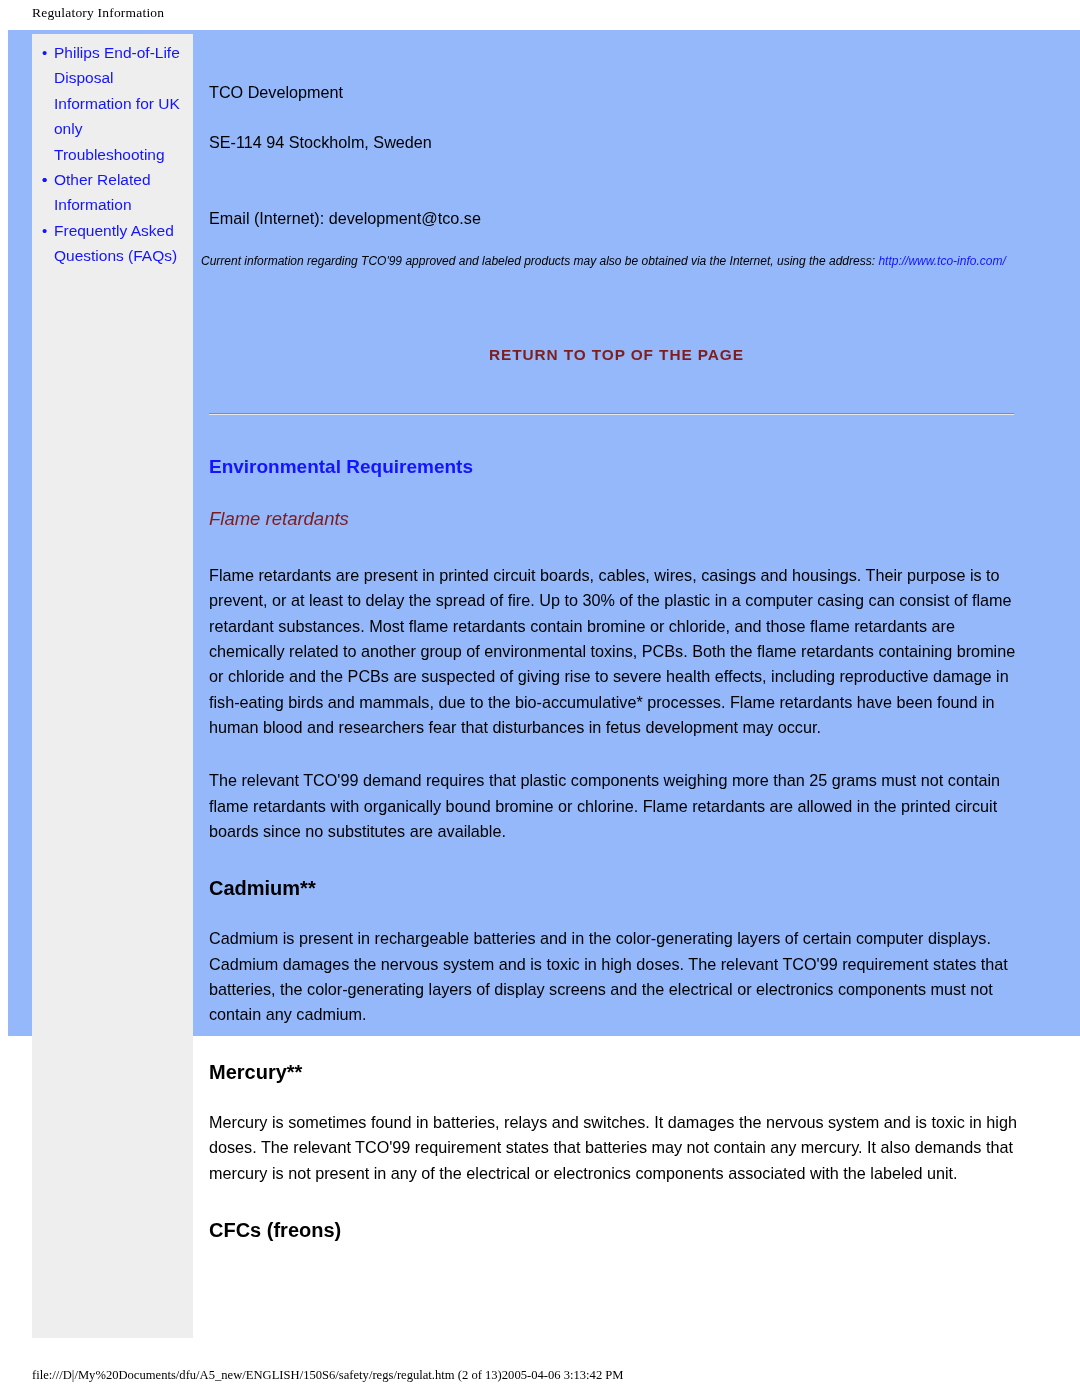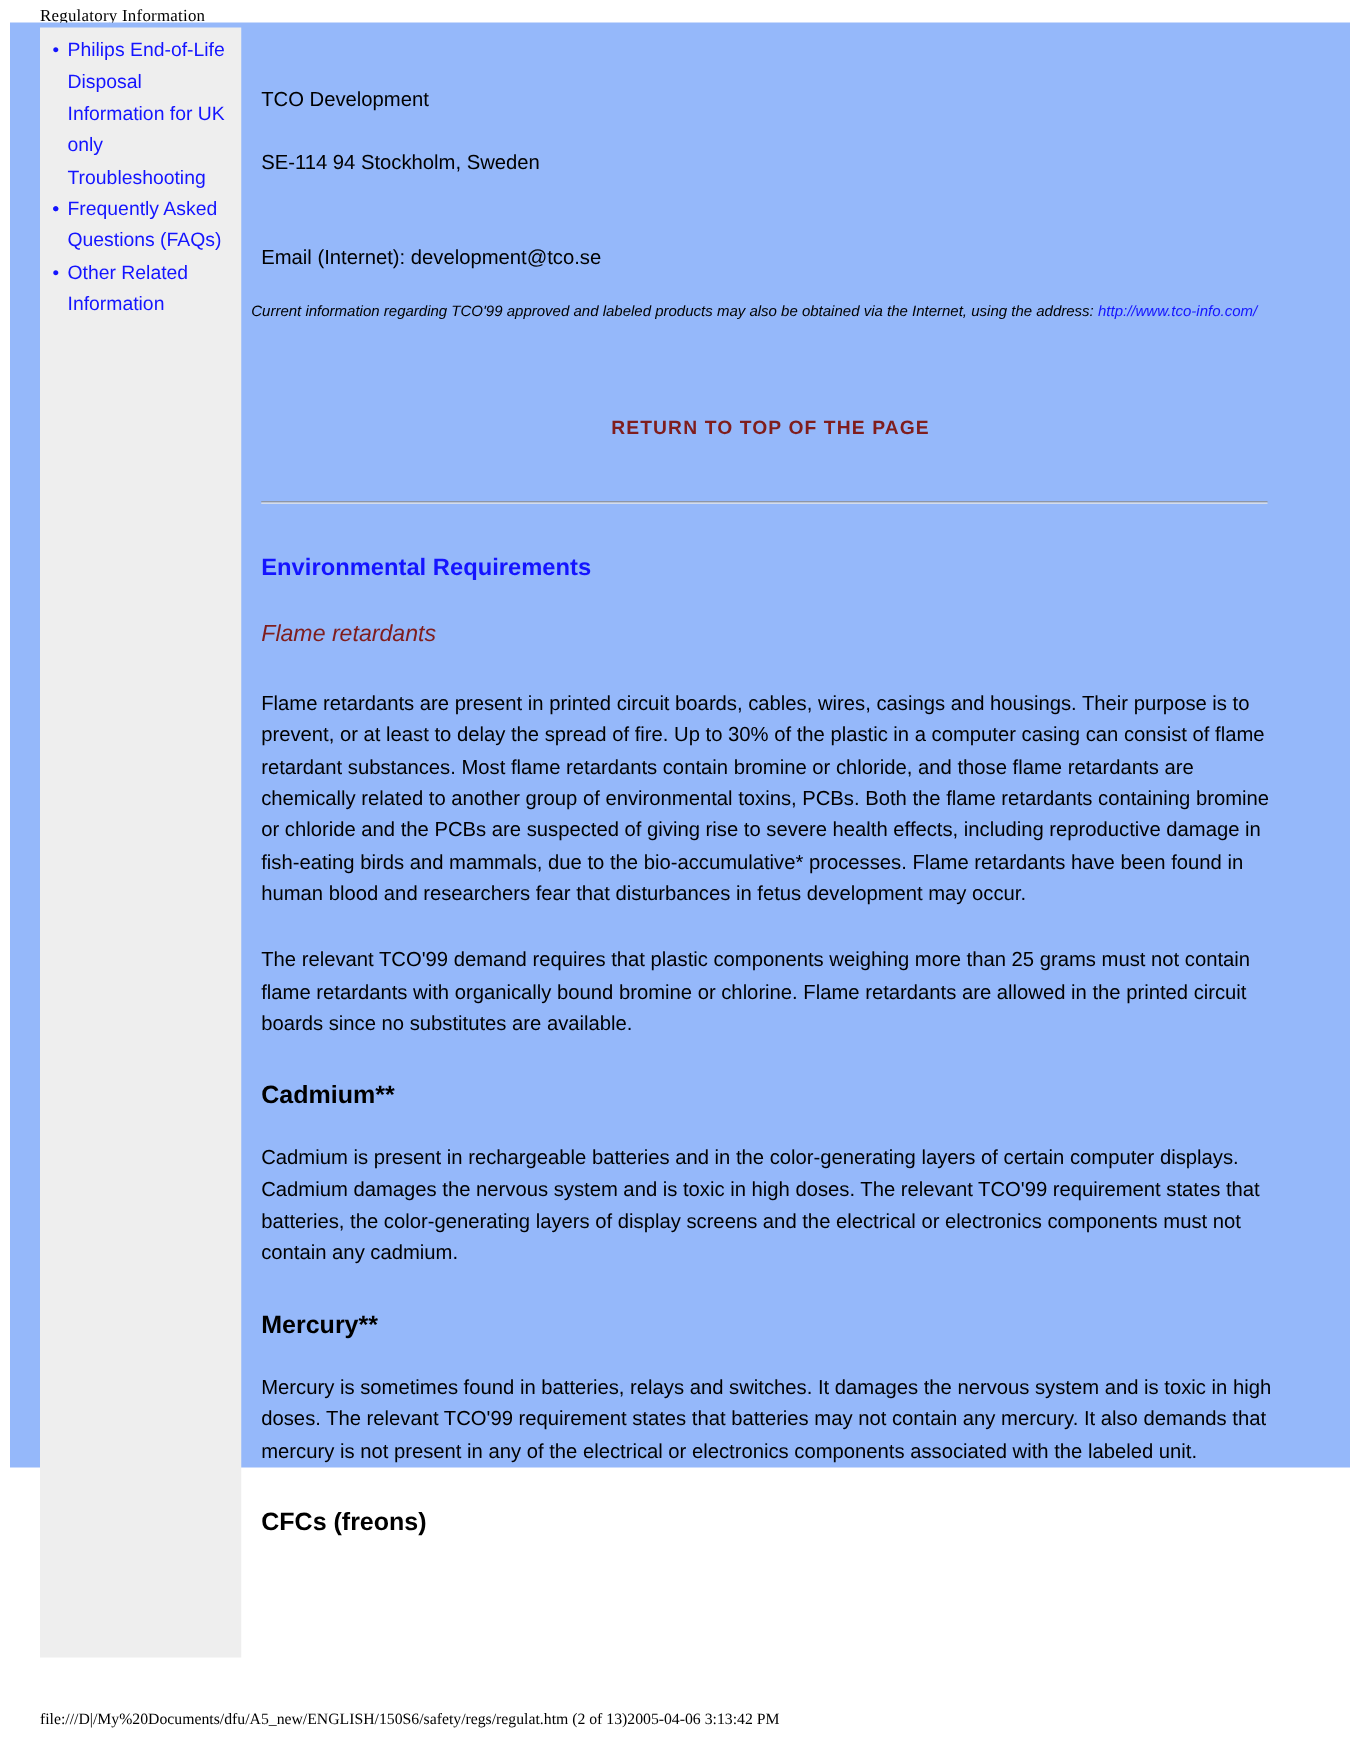--- a/index.html
+++ b/index.html
@@ -29,23 +29,23 @@
     font-family: "Liberation Serif", serif;
     font-size: 13.5px;
     color: #000000;
     letter-spacing: 0.2px;
     white-space: nowrap;
   }
 
   
   #page-canvas {
     position: absolute;
-    left: 8px; top: 18px;
+    left: 8px; top: 30px;
     width: 1072px;
-    height: 1156px;
+    height: 1006px;
     background: #95b8fa;
   }
 
   
   #sidebar {
     position: absolute;
     left: 24px; top: 4px;
     width: 161px;
     height: 1304px;
     background: #eeeeee;
@@ -198,24 +198,24 @@
 
   <nav id="sidebar">
     <ul>
       <li>
         <a href="#">Philips End-of-Life Disposal Information for UK only</a>
       </li>
       <li class="bullet-low2">
         <a href="#">Troubleshooting</a>
       </li>
       <li>
+        <a href="#">Other Related Information</a>
+      </li>
+      <li>
         <a href="#">Frequently Asked Questions (FAQs)</a>
-      </li>
-      <li>
-        <a href="#">Other Related Information</a>
       </li>
     </ul>
   </nav>
 
   <main id="article">
 
 
     <div class="spacer-24"></div>
 
     <p class="addr-line">TCO Development</p>

